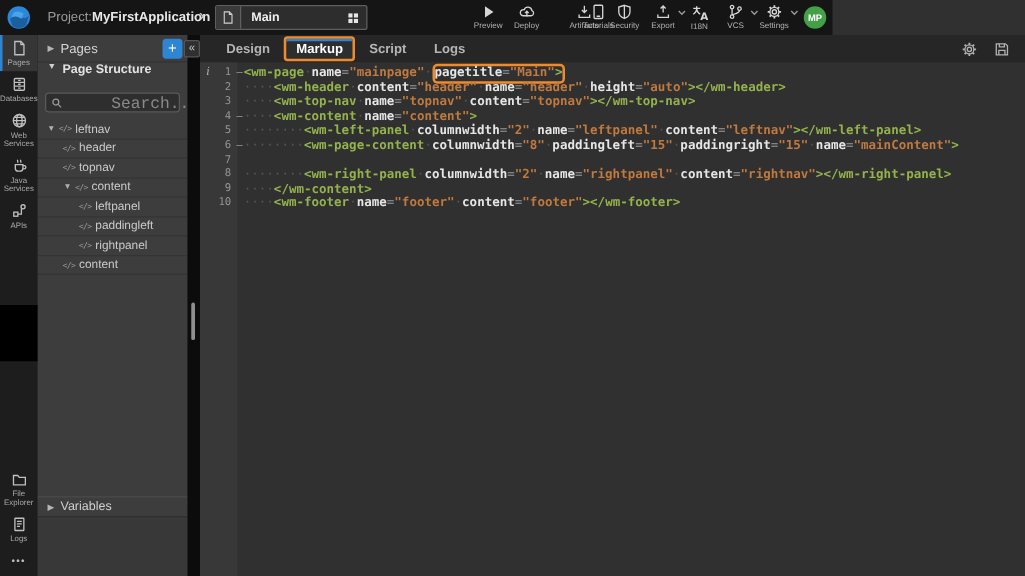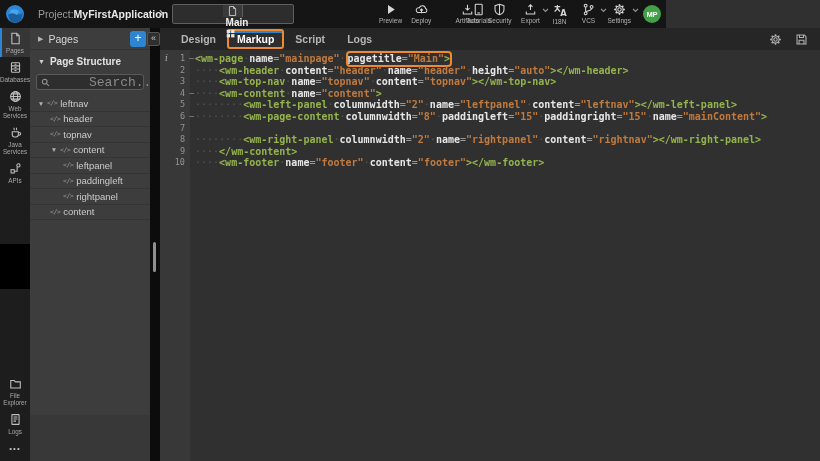--- a/index.html
+++ b/index.html
@@ -6,21 +6,21 @@
   html,body { width:820px; height:461px; overflow:hidden; background:#303030;
     font-family:"Liberation Sans", sans-serif; -webkit-font-smoothing:antialiased; }
 
   
   #topbar { position:absolute; left:0; top:0; width:666px; height:28px; background:#151515; z-index:10; }
   #logo { position:absolute; left:4px; top:3px; width:22px; height:22px; cursor:pointer; }
   #project { position:absolute; left:38px; top:0; height:28px; line-height:28px; font-size:10.5px; color:#9a9a9a; }
   #project b { color:#e8e8e8; font-weight:bold; }
   #crumb-chevron { position:absolute; left:159px; top:4px; color:#cfcfcf; font-size:14px; }
   #main-tab { position:absolute; left:172px; top:4px; width:122px; height:20px; border:1px solid #5f5f5f;
-    background:#2d2d2d; display:flex; align-items:center; border-radius:2px; cursor:pointer;flex-direction:column; }
+    background:#2d2d2d; display:flex; align-items:center; border-radius:2px; cursor:pointer; }
   #main-tab .icon-cell { width:20px; height:18px; display:flex; align-items:center; justify-content:center;
     border-right:1px solid #5f5f5f; background:#3a3a3a; color:#cfcfcf; }
   #main-tab .tab-label { flex:1; padding-left:8px; font-size:10px; font-weight:bold; color:#f0f0f0; }
   #main-tab .grid { margin-right:5px; color:#e6e6e6; display:flex; }
 
   .action-group { position:absolute; top:1px; height:27px; display:flex; align-items:flex-start; }
   #actions-left  { left:377px; gap:5px; }
   #actions-right { right:33px; gap:5px; }
   .tb-btn { position:relative; display:flex; flex-direction:column; align-items:center; min-width:24px;
     padding:2px 2px 0 2px; cursor:pointer; color:#d6d6d6; }
@@ -41,21 +41,21 @@
   .sb-bottom { margin-top:auto; display:flex; flex-direction:column; }
   .sb-dots { color:#bdbdbd; font-size:8px; letter-spacing:1px; text-align:center; padding:6px 0 8px; cursor:pointer; }
 
   
   #pages-panel { position:absolute; left:30px; top:28px; width:120px; bottom:0; background:#3d3d3d; z-index:4; }
   #pages-header { height:22px; display:flex; align-items:center; border-bottom:1px solid #333; padding:0 4px 0 8px; }
   #pages-header .chev { color:#b5b5b5; font-size:7px; margin-right:5px; }
   #pages-header .ttl { flex:1; font-size:10.5px; color:#d6d6d6; }
   #add-page { width:16px; height:16px; border-radius:3px; background:var(--accent); color:#fff;
     font-size:12px; line-height:15px; text-align:center; cursor:pointer; }
-  #structure-header { height:22px; display:flex; align-items:center; padding-left:8px; }
+  #structure-header { height:22px; display:flex; padding-left:8px; }
   #structure-header .chev { color:#cfcfcf; font-size:7px; margin-right:5px; }
   #structure-header .ttl { font-size:10px; font-weight:bold; color:#e2e2e2; }
   #search-wrap { margin:2px 6px 6px; height:16px; background:#2e2e2e; border:1px solid #5a5a5a;
     border-radius:3px; display:flex; align-items:center; padding:0 4px; }
   #search-wrap input { flex:1; background:transparent; border:none; outline:none; color:#cfcfcf;
     font-size:13px; font-family:Liberation Mono, monospace; width:80px;margin-left:36px; }
   #search-wrap input::placeholder { color:#8a8a8a; }
   #search-wrap .icon { color:#9a9a9a; margin-right:3px; display:flex; }
 
   #tree { }
@@ -371,20 +371,24 @@
       </div>
       <div class="tree-row" style="padding-left: 32px;">
         <span class="code-ic">&lt;/&gt;</span>
         <span>rightpanel</span>
       </div>
       <div class="tree-row" style="padding-left: 19px;">
         <span class="code-ic">&lt;/&gt;</span>
         <span>content</span>
       </div>
     </div>
+  <div id="variables-row">
+    <span class="chev">▶</span>
+    <span class="ttl">Variables</span>
+  </div>
   <div id="below-variables"></div>
 </div>
 
 <div id="strip">
   <div id="collapse-btn">«</div>
   <div id="strip-scrollthumb"></div>
 </div>
 
 <div id="editor">
   <div id="tabbar">

